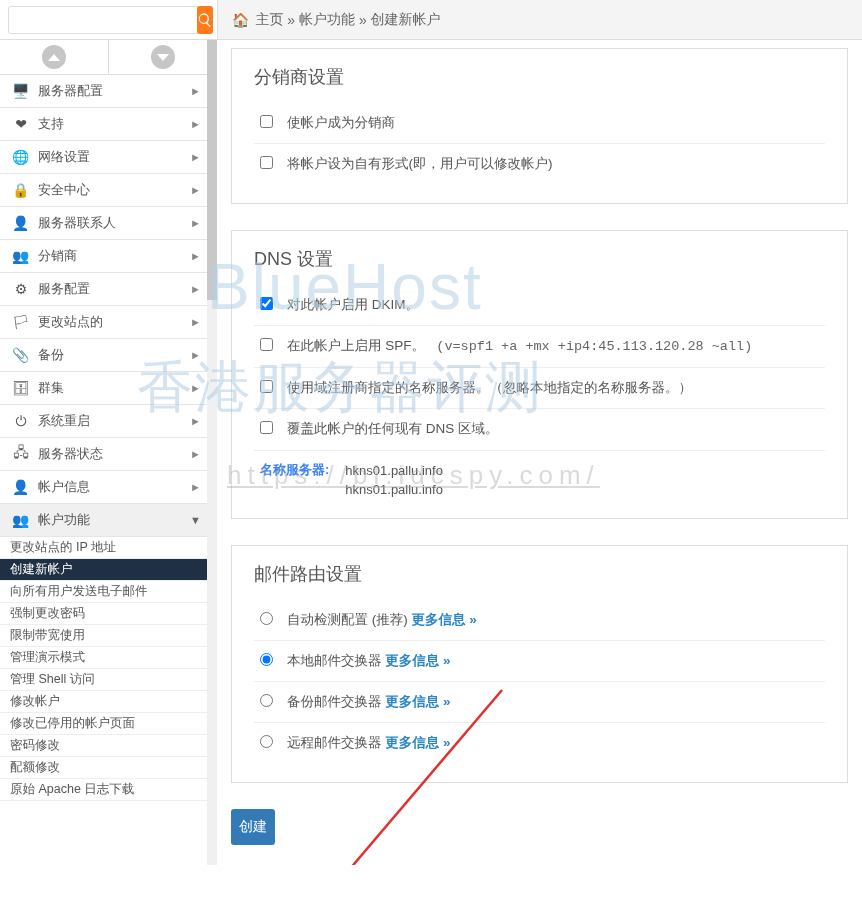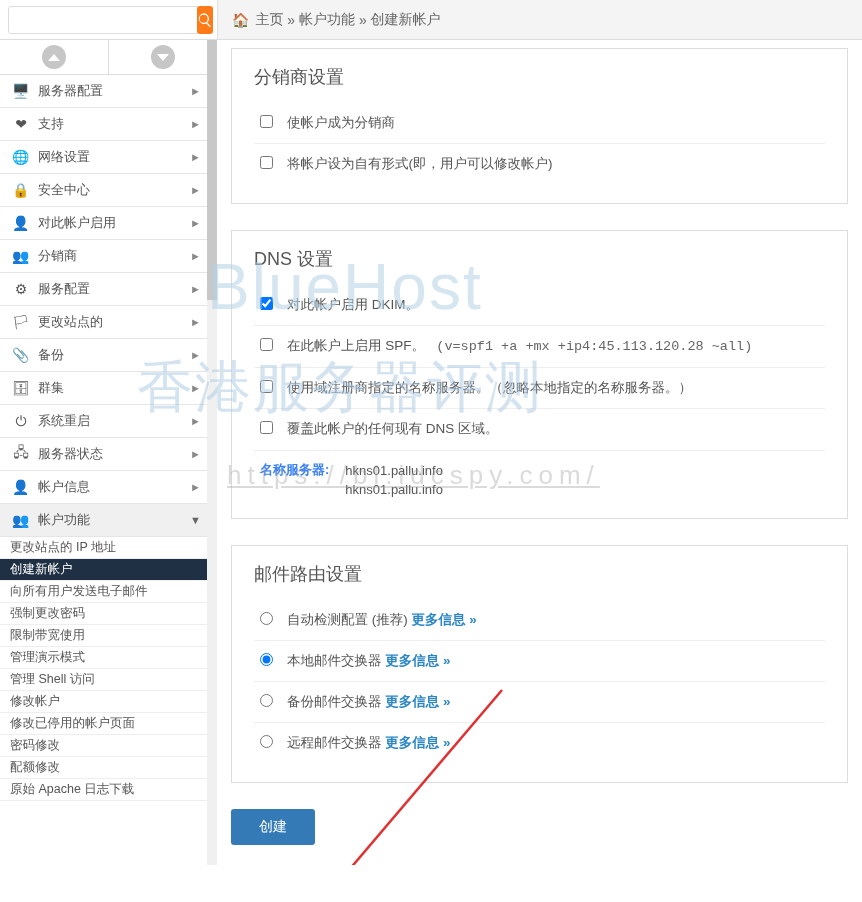--- a/index.html
+++ b/index.html
@@ -43,21 +43,21 @@
   .form-row { display:flex; align-items:flex-start; padding: 10px 0; border-bottom: 1px solid #eee; }
   .form-row:last-child { border-bottom: none; }
   .form-row input[type=checkbox], .form-row input[type=radio] { margin: 2px 14px 0 6px; }
   .form-row .lbl { flex:1; line-height: 1.5; color:#555; font-size:13.5px;}
   .form-row .lbl .para { color:#666; }
   .ns-row { display:flex; padding: 10px 0 0 6px; }
   .ns-lbl { font-weight: bold; margin-right: 8px; color:#3b82f6;}
   .ns-vals { line-height: 1.5; color:#555;margin-left:8px;}
   .more-link { color: #2b86c5; cursor: pointer; font-weight: bold; }
   
-  .create-btn { background: #337ab7; color:#fff; border:none; padding: 9px 28px; font-size: 14px; border-radius: 3px; cursor:pointer; }
+  .create-btn { background: #337ab7; color:#fff; border:none; padding: 9px 8px; font-size: 14px; border-radius: 3px; cursor:pointer; }
   
   .watermark { position:absolute; color: rgba(180,210,230,0.55); font-size: 64px; font-weight: normal; pointer-events:none; letter-spacing: 2px;}
   .wm1 { top: 210px; left: -10px; }
   .wm2 { top: 310px; left: -80px; font-size: 56px; color: rgba(170,200,225,0.5);}
   .wm3 { top: 420px; left: 10px; font-size: 26px; color: rgba(150,150,150,0.35); letter-spacing: 6px; text-decoration: underline;}
   
   .arrow-annot { position:absolute; top: 640px; left: 105px; pointer-events:none; }
 </style>
 </head>
 <body>
@@ -111,21 +111,21 @@
           <span>网络设置</span>
           <span class="arrow">►</span>
         </div>
         <div class="sb-cat">
           <span class="cat-icon">🔒</span>
           <span>安全中心</span>
           <span class="arrow">►</span>
         </div>
         <div class="sb-cat">
           <span class="cat-icon">👤</span>
-          <span>对此帐户启用</span>
+          <span>服务器联系人</span>
           <span class="arrow">►</span>
         </div>
         <div class="sb-cat">
           <span class="cat-icon">👥</span>
           <span>分销商</span>
           <span class="arrow">►</span>
         </div>
         <div class="sb-cat">
           <span class="cat-icon">⚙</span>
           <span>服务配置</span>

